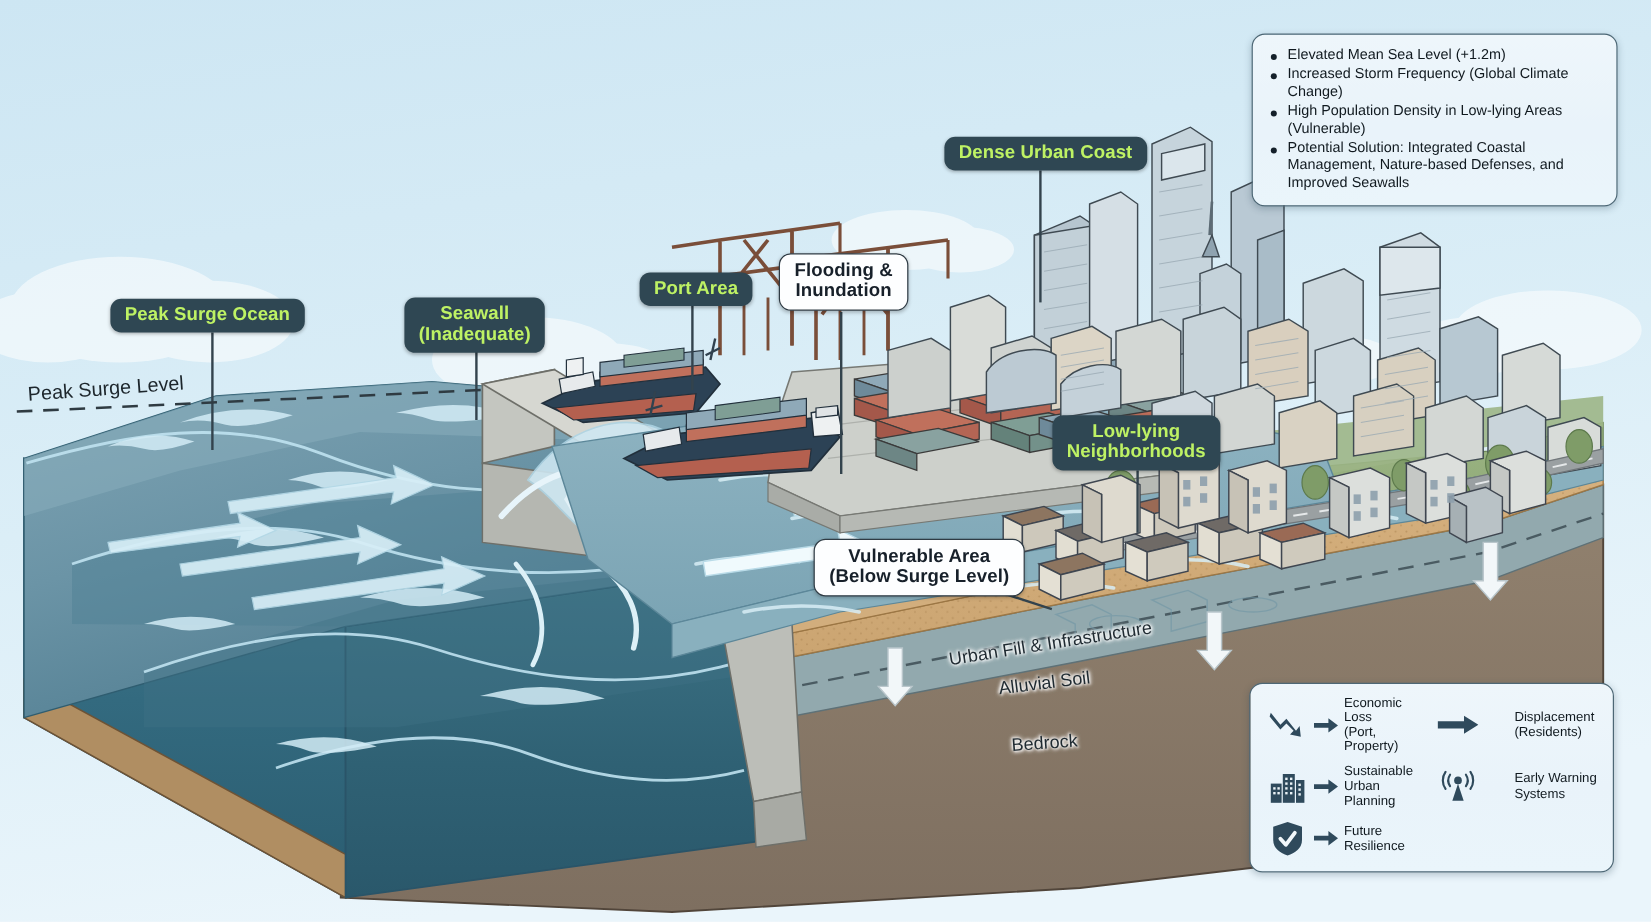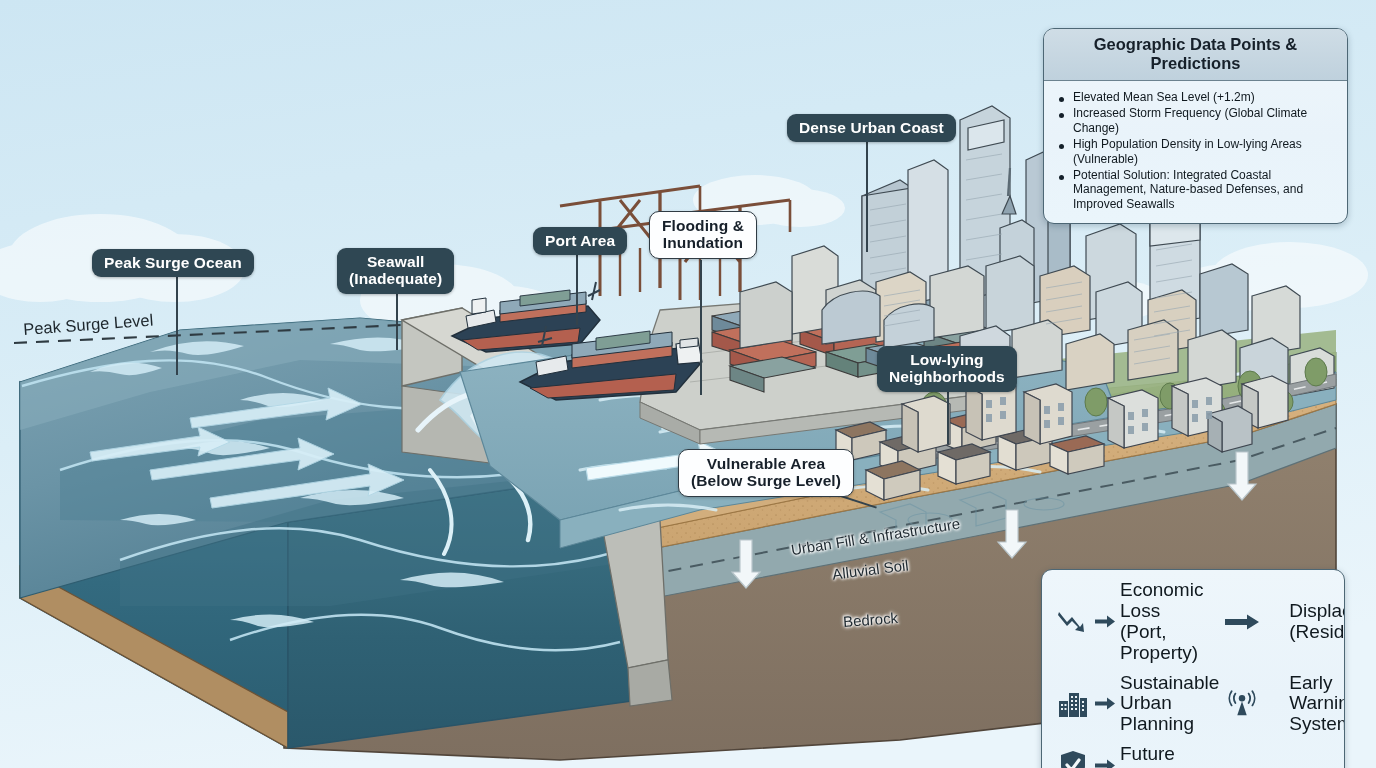--- a/index.html
+++ b/index.html
@@ -9,21 +9,21 @@
     background: linear-gradient(170deg,#cfe7f3 0%, #d8ecf6 45%, #e8f4fa 100%);
     position:relative;
   }
   #stage { position:absolute; inset:0; width:1376px; height:768px; }
   svg.layer { position:absolute; left:0; top:0; width:1376px; height:768px; }
 
   
   .pill {
     position:absolute;
     background:#2f4753;
-    color:#ffffff;
+    color:#bef264;
     font-weight:bold;
     border-radius:9px;
     padding:5px 12px 6px;
     font-size:15.5px;
     line-height:1.12;
     text-align:center;
     white-space:pre-line;
     box-shadow:0 1px 3px rgba(0,0,0,.28);
     letter-spacing:.1px;
   }
@@ -96,21 +96,21 @@
   .legend-grid {
     display:grid;
     grid-template-columns: 1fr 1fr;
     row-gap:9px;
     column-gap:6px;
     padding:10px 10px 11px 14px;
   }
   .lg-item { display:flex; align-items:center; gap:4px; }
   .lg-ico { width:34px; height:32px; flex:0 0 34px; display:flex; align-items:center; justify-content:center; }
   .lg-arrow { width:22px; flex:0 0 22px; display:flex; align-items:center; justify-content:center; }
-  .lg-text { font-size:19px; line-height:1.1; color:#10191f; white-space:pre-line; }
+  .lg-text { font-size:11px; line-height:1.1; color:#10191f; white-space:pre-line; }
   .lg-span-left { grid-column:1 / 2; }
 </style>
 </head>
 <body>
 
 <div id="stage">
 
   <svg class="layer" viewBox="0 0 1376 768">
     <defs>
       <linearGradient id="sky" x1="0" y1="0" x2="0.25" y2="1">
@@ -555,21 +555,20 @@
   <svg class="layer">
     <path d="M14,343 L402,325" fill="none" stroke="#2f3b42" stroke-width="2.1" stroke-dasharray="13 9"></path>
   </svg>
   <div class="surge-label" style="left:24px; top:320px; transform:rotate(-4.2deg);">Peak Surge Level</div>
 
   <div class="strata" style="left:790px; top:528px; transform:rotate(-9deg);">Urban Fill &amp; Infrastructure</div>
   <div class="strata" style="left:832px; top:561px; transform:rotate(-7deg);">Alluvial Soil</div>
   <div class="strata" style="left:843px; top:611px; transform:rotate(-4deg);">Bedrock</div>
 
   <div class="panel" style="left:1043px; top:28px; width:305px;">
-    <div class="panel-head">Geographic Data Points &amp; Predictions</div>
     <div class="panel-body">
       <ul class="datalist">
         <li>Elevated Mean Sea Level (+1.2m)</li>
         <li>Increased Storm Frequency (Global Climate Change)</li>
         <li>High Population Density in Low-lying Areas (Vulnerable)</li>
         <li>Potential Solution: Integrated Coastal Management, Nature-based Defenses, and Improved Seawalls</li>
       </ul>
     </div>
   </div>
 

